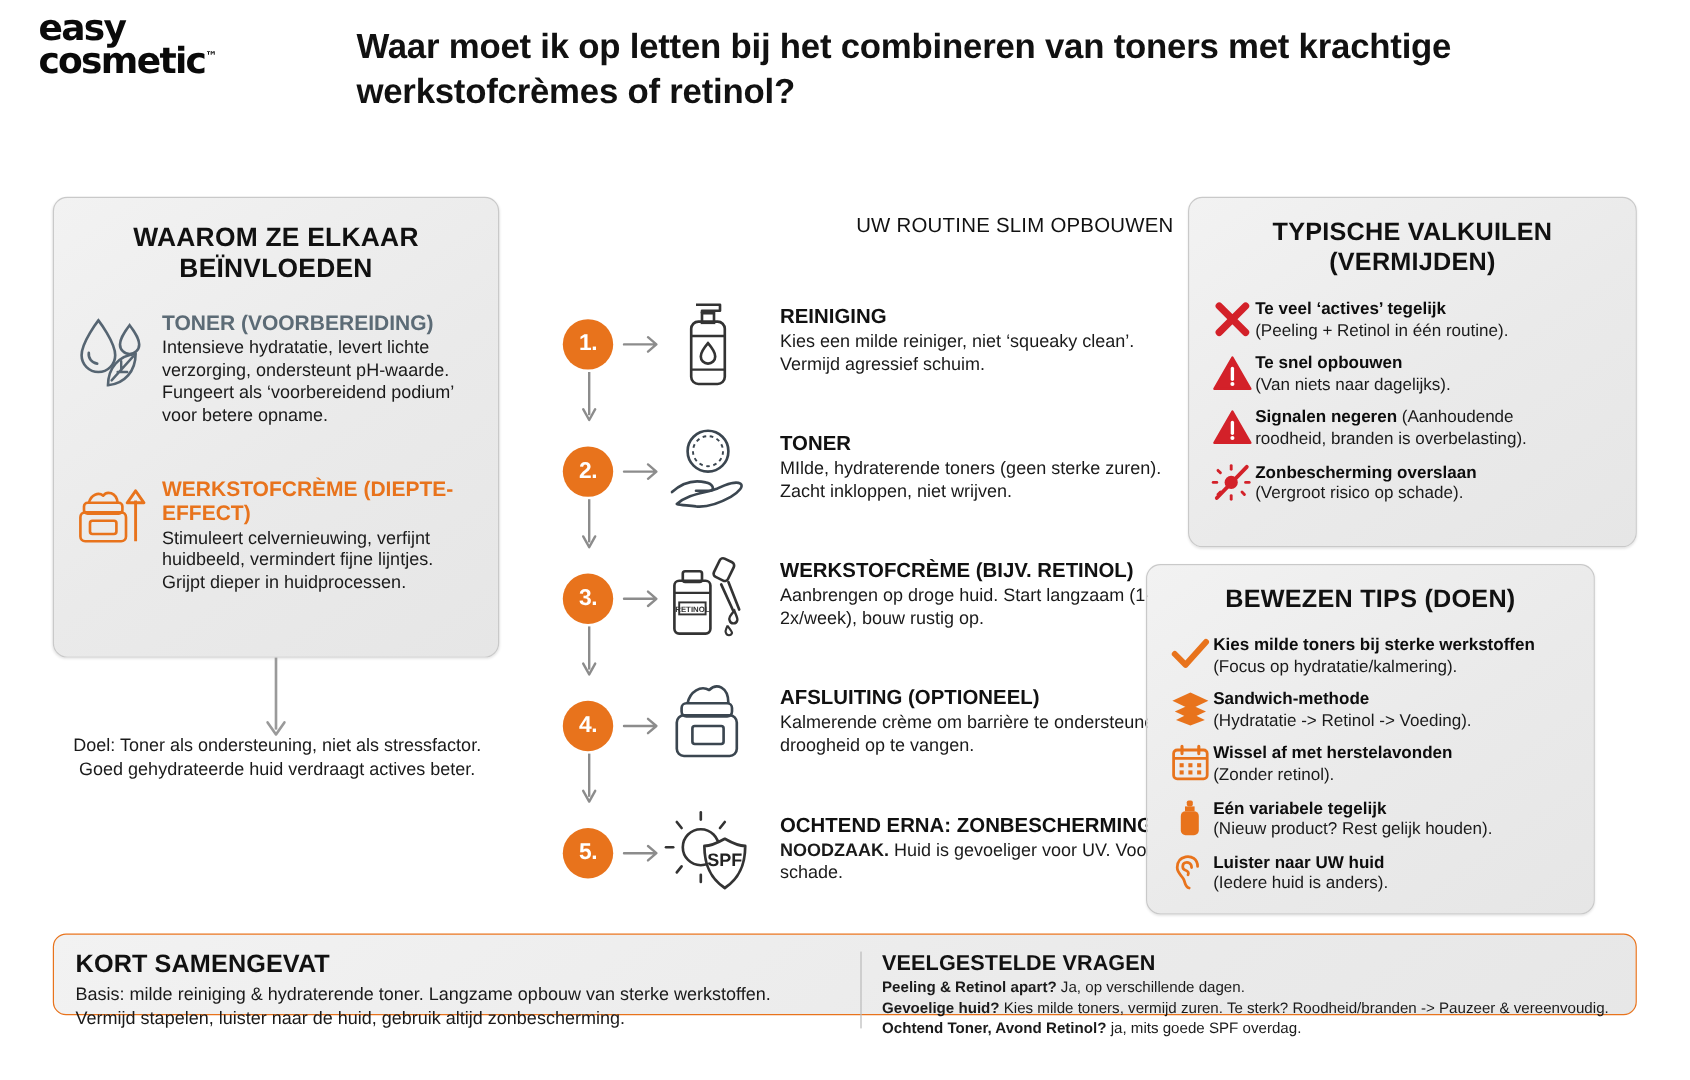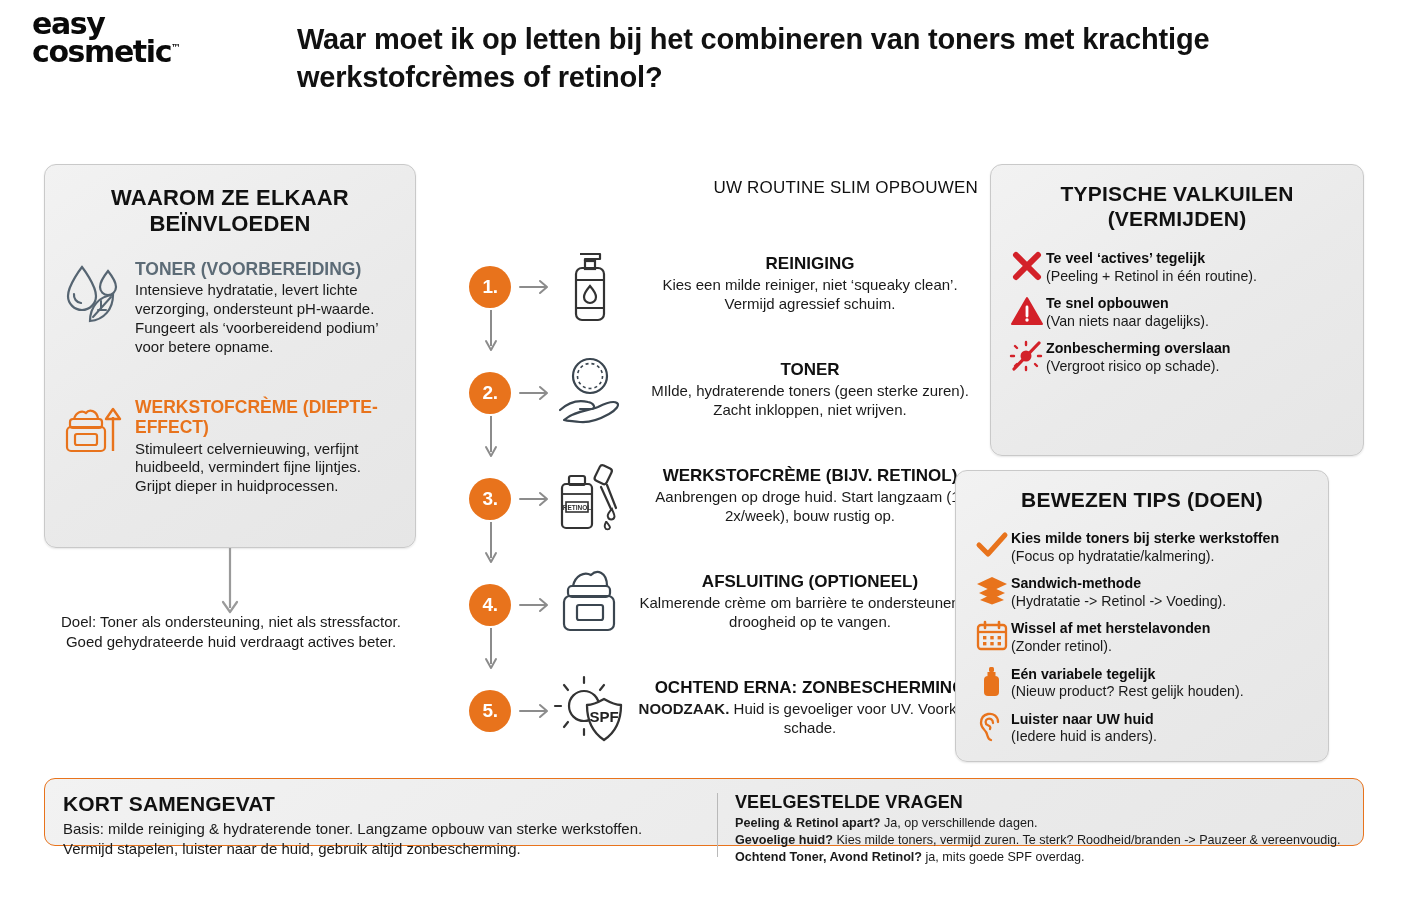--- a/index.html
+++ b/index.html
@@ -74,21 +74,21 @@
   #steps { position: absolute; left: 462px; top: 248px; width: 520px; }
   .step { position: relative; height: 106px; }
   .step-num {
     position: absolute; left: 7px; top: 18px; width: 42px; height: 42px;
     border-radius: 50%; background: #e8731c; color: #fff;
     font-size: 19px; font-weight: 700; display: flex;
     align-items: center; justify-content: center; letter-spacing: -0.5px;
   }
   .step-arrow { position: absolute; left: 58px; top: 30px; width: 32px; height: 18px; }
   .step-icon { position: absolute; left: 92px; top: 0px; width: 72px; height: 78px; }
-  .step-txt { position: absolute; left: 176px; top: 6px; width: 344px; text-align: center; }
+  .step-txt { position: absolute; left: 188px; top: 6px; width: 344px; }
   .step-head { font-size: 17px; font-weight: 700; color: #111; line-height: 1.2; margin-bottom: 2px; }
   .step-body { font-size: 15px; line-height: 1.26; color: #1a1a1a; }
   .step-body b { font-weight: 700; }
   .step-conn { position: absolute; left: 21px; top: 62px; width: 14px; height: 46px; }
 
   
   #panel-pitfalls { left: 990px; top: 164px; width: 374px; height: 292px; }
   #pitfalls-title { font-size: 21px; padding: 17px 16px 0 16px; }
   #panel-tips { left: 955px; top: 470px; width: 374px; height: 292px; }
   #tips-title { font-size: 21px; padding: 17px 16px 0 16px; }
@@ -343,20 +343,32 @@
             <path d="M16 2 L31 28 L1 28 Z" fill="#D32129" stroke="#D32129" stroke-width="2" stroke-linejoin="round"></path>
             <path d="M16 11 L16 20" stroke="#fff" stroke-width="2.8" stroke-linecap="round"></path>
             <circle cx="16" cy="24" r="1.7" fill="#fff"></circle>
           </svg>
       </div>
       <div class="ritem-txt">
         <b>Te snel opbouwen</b><span></span><br><span>(Van niets naar dagelijks).</span>
       </div>
     </div>
 
+    <div class="ritem">
+      <div class="ritem-icon">
+        <svg width="32" height="30" viewBox="0 0 32 30">
+            <path d="M16 2 L31 28 L1 28 Z" fill="#D32129" stroke="#D32129" stroke-width="2" stroke-linejoin="round"></path>
+            <path d="M16 11 L16 20" stroke="#fff" stroke-width="2.8" stroke-linecap="round"></path>
+            <circle cx="16" cy="24" r="1.7" fill="#fff"></circle>
+          </svg>
+      </div>
+      <div class="ritem-txt">
+        <b>Signalen negeren</b><span> (Aanhoudende</span><br><span>roodheid, branden is overbelasting).</span>
+      </div>
+    </div>
 
     <div class="ritem">
       <div class="ritem-icon">
         <svg width="32" height="30" viewBox="0 0 32 30">
           <circle cx="15" cy="15" r="5.5" fill="#D32129"></circle>
           <g stroke="#D32129" stroke-width="2.4" stroke-linecap="round">
             <path d="M15 4 L15 1"></path>
               <path d="M6 7 L4 5"></path>
               <path d="M3 15 L0 15"></path>
             <path d="M6 23 L4 25"></path>

